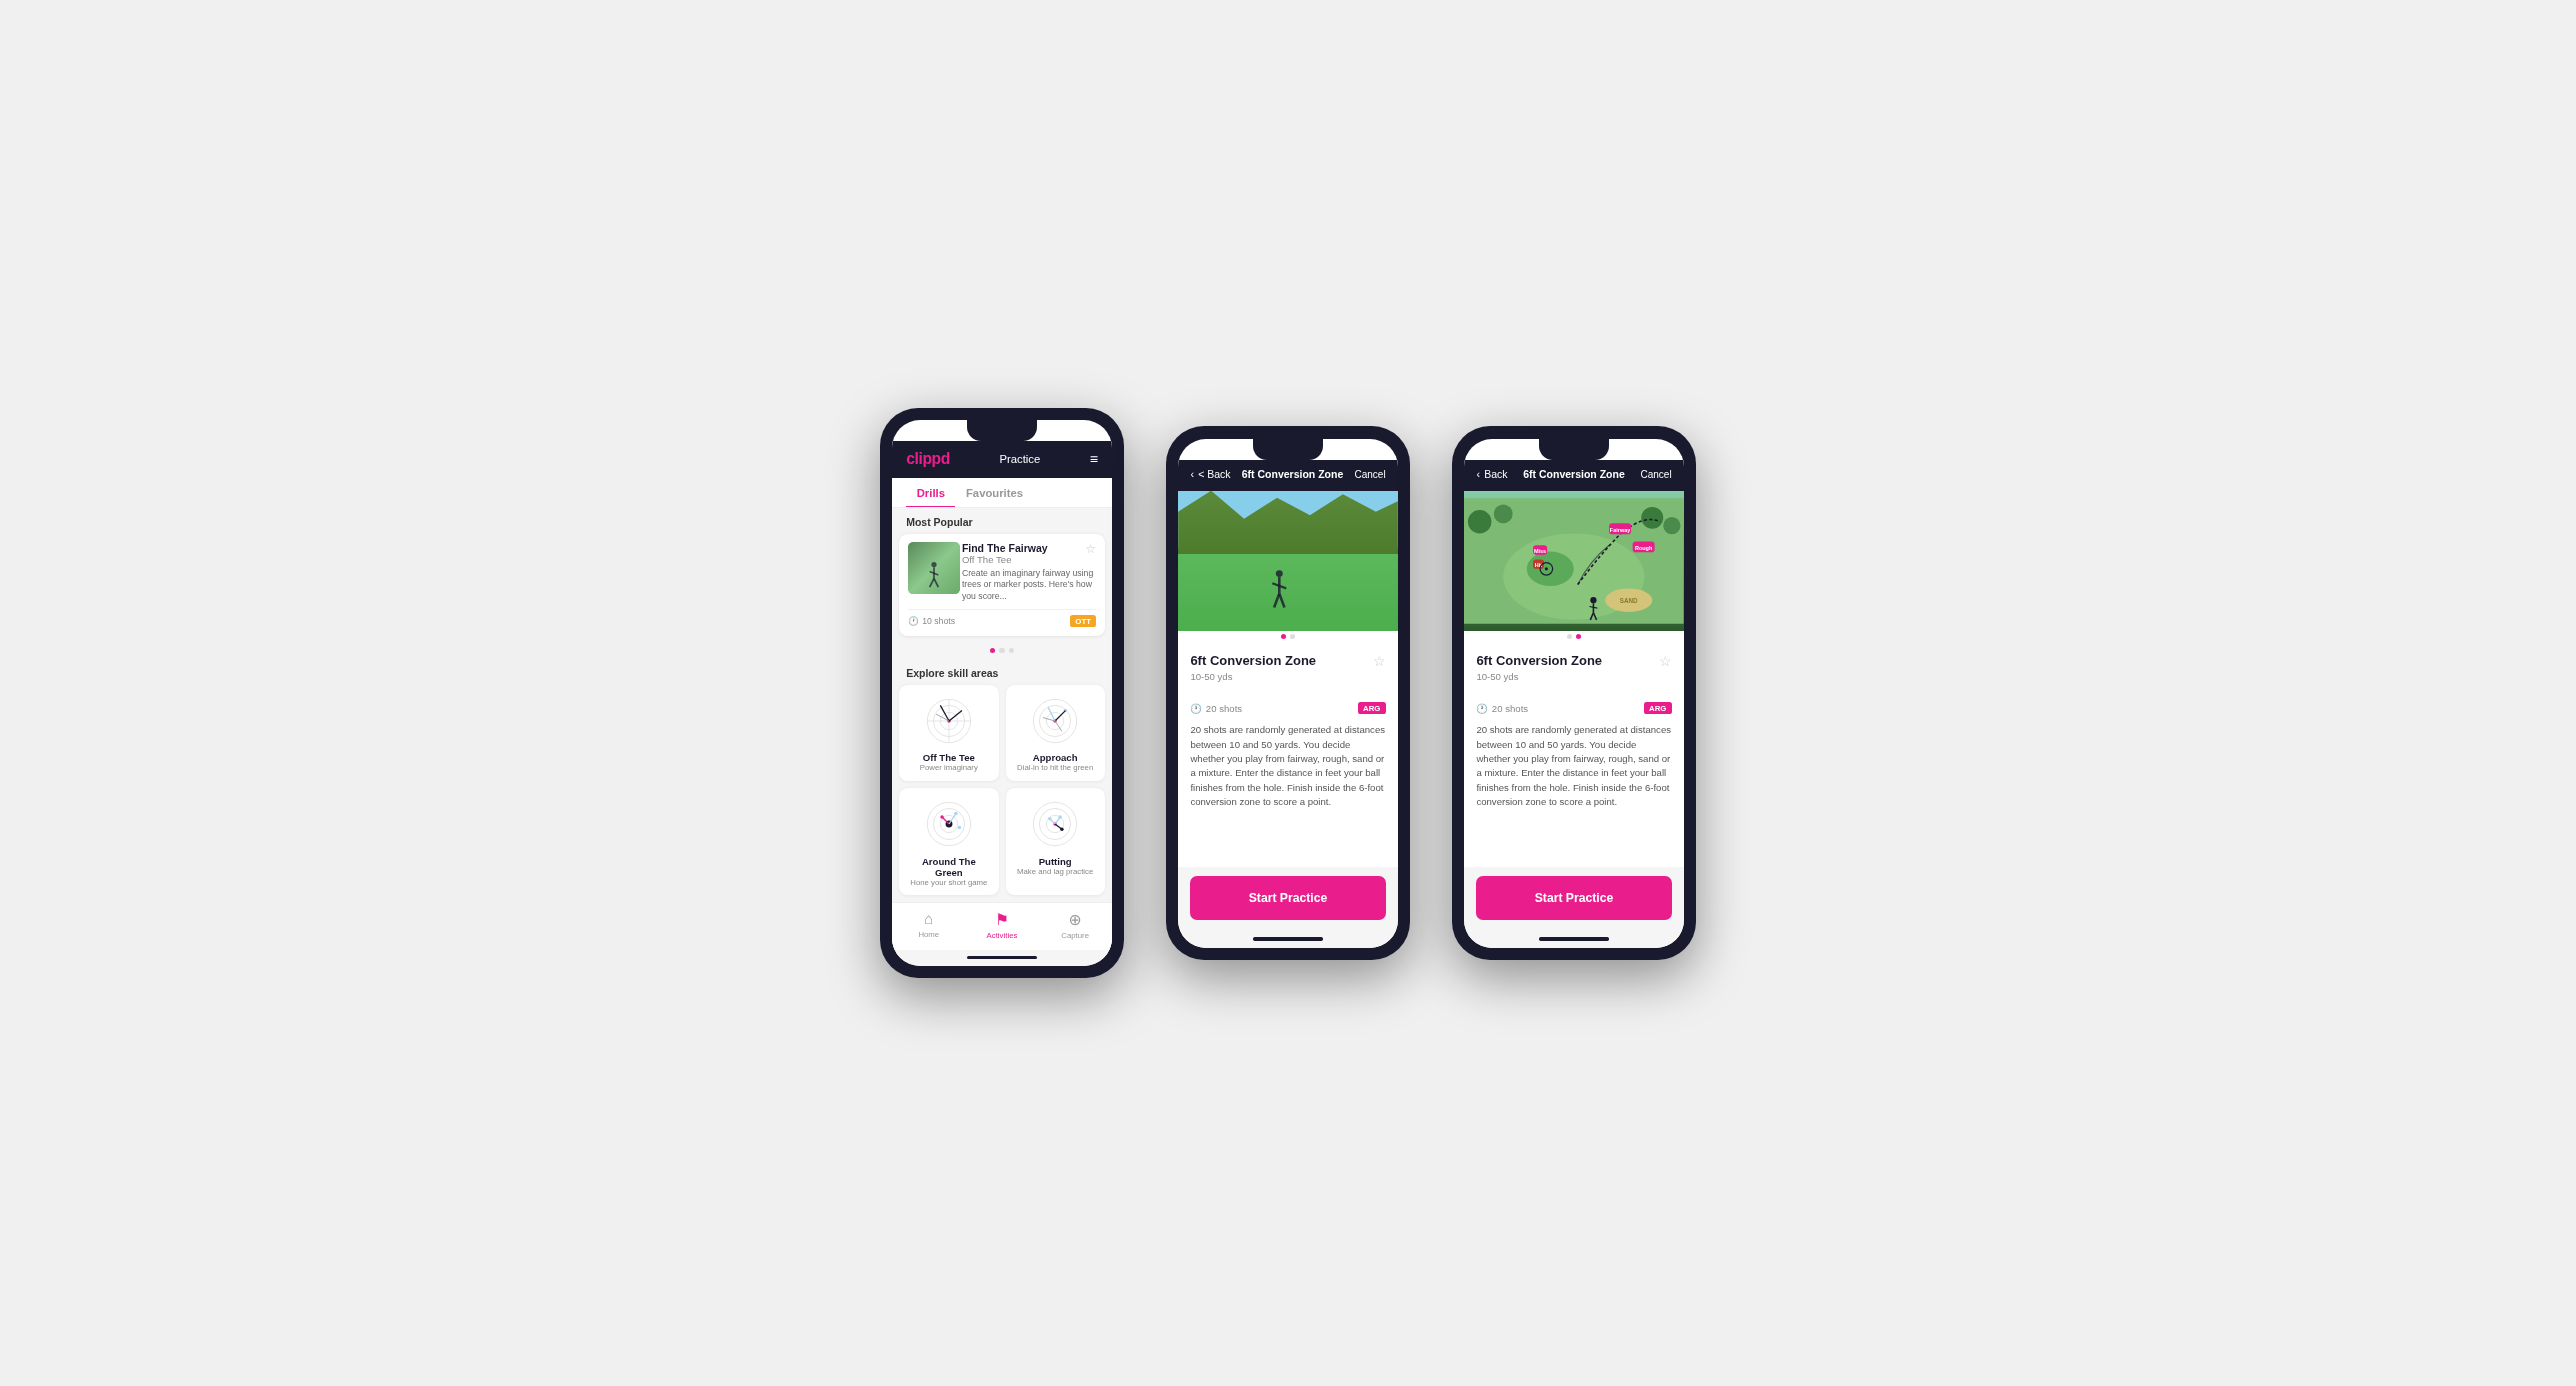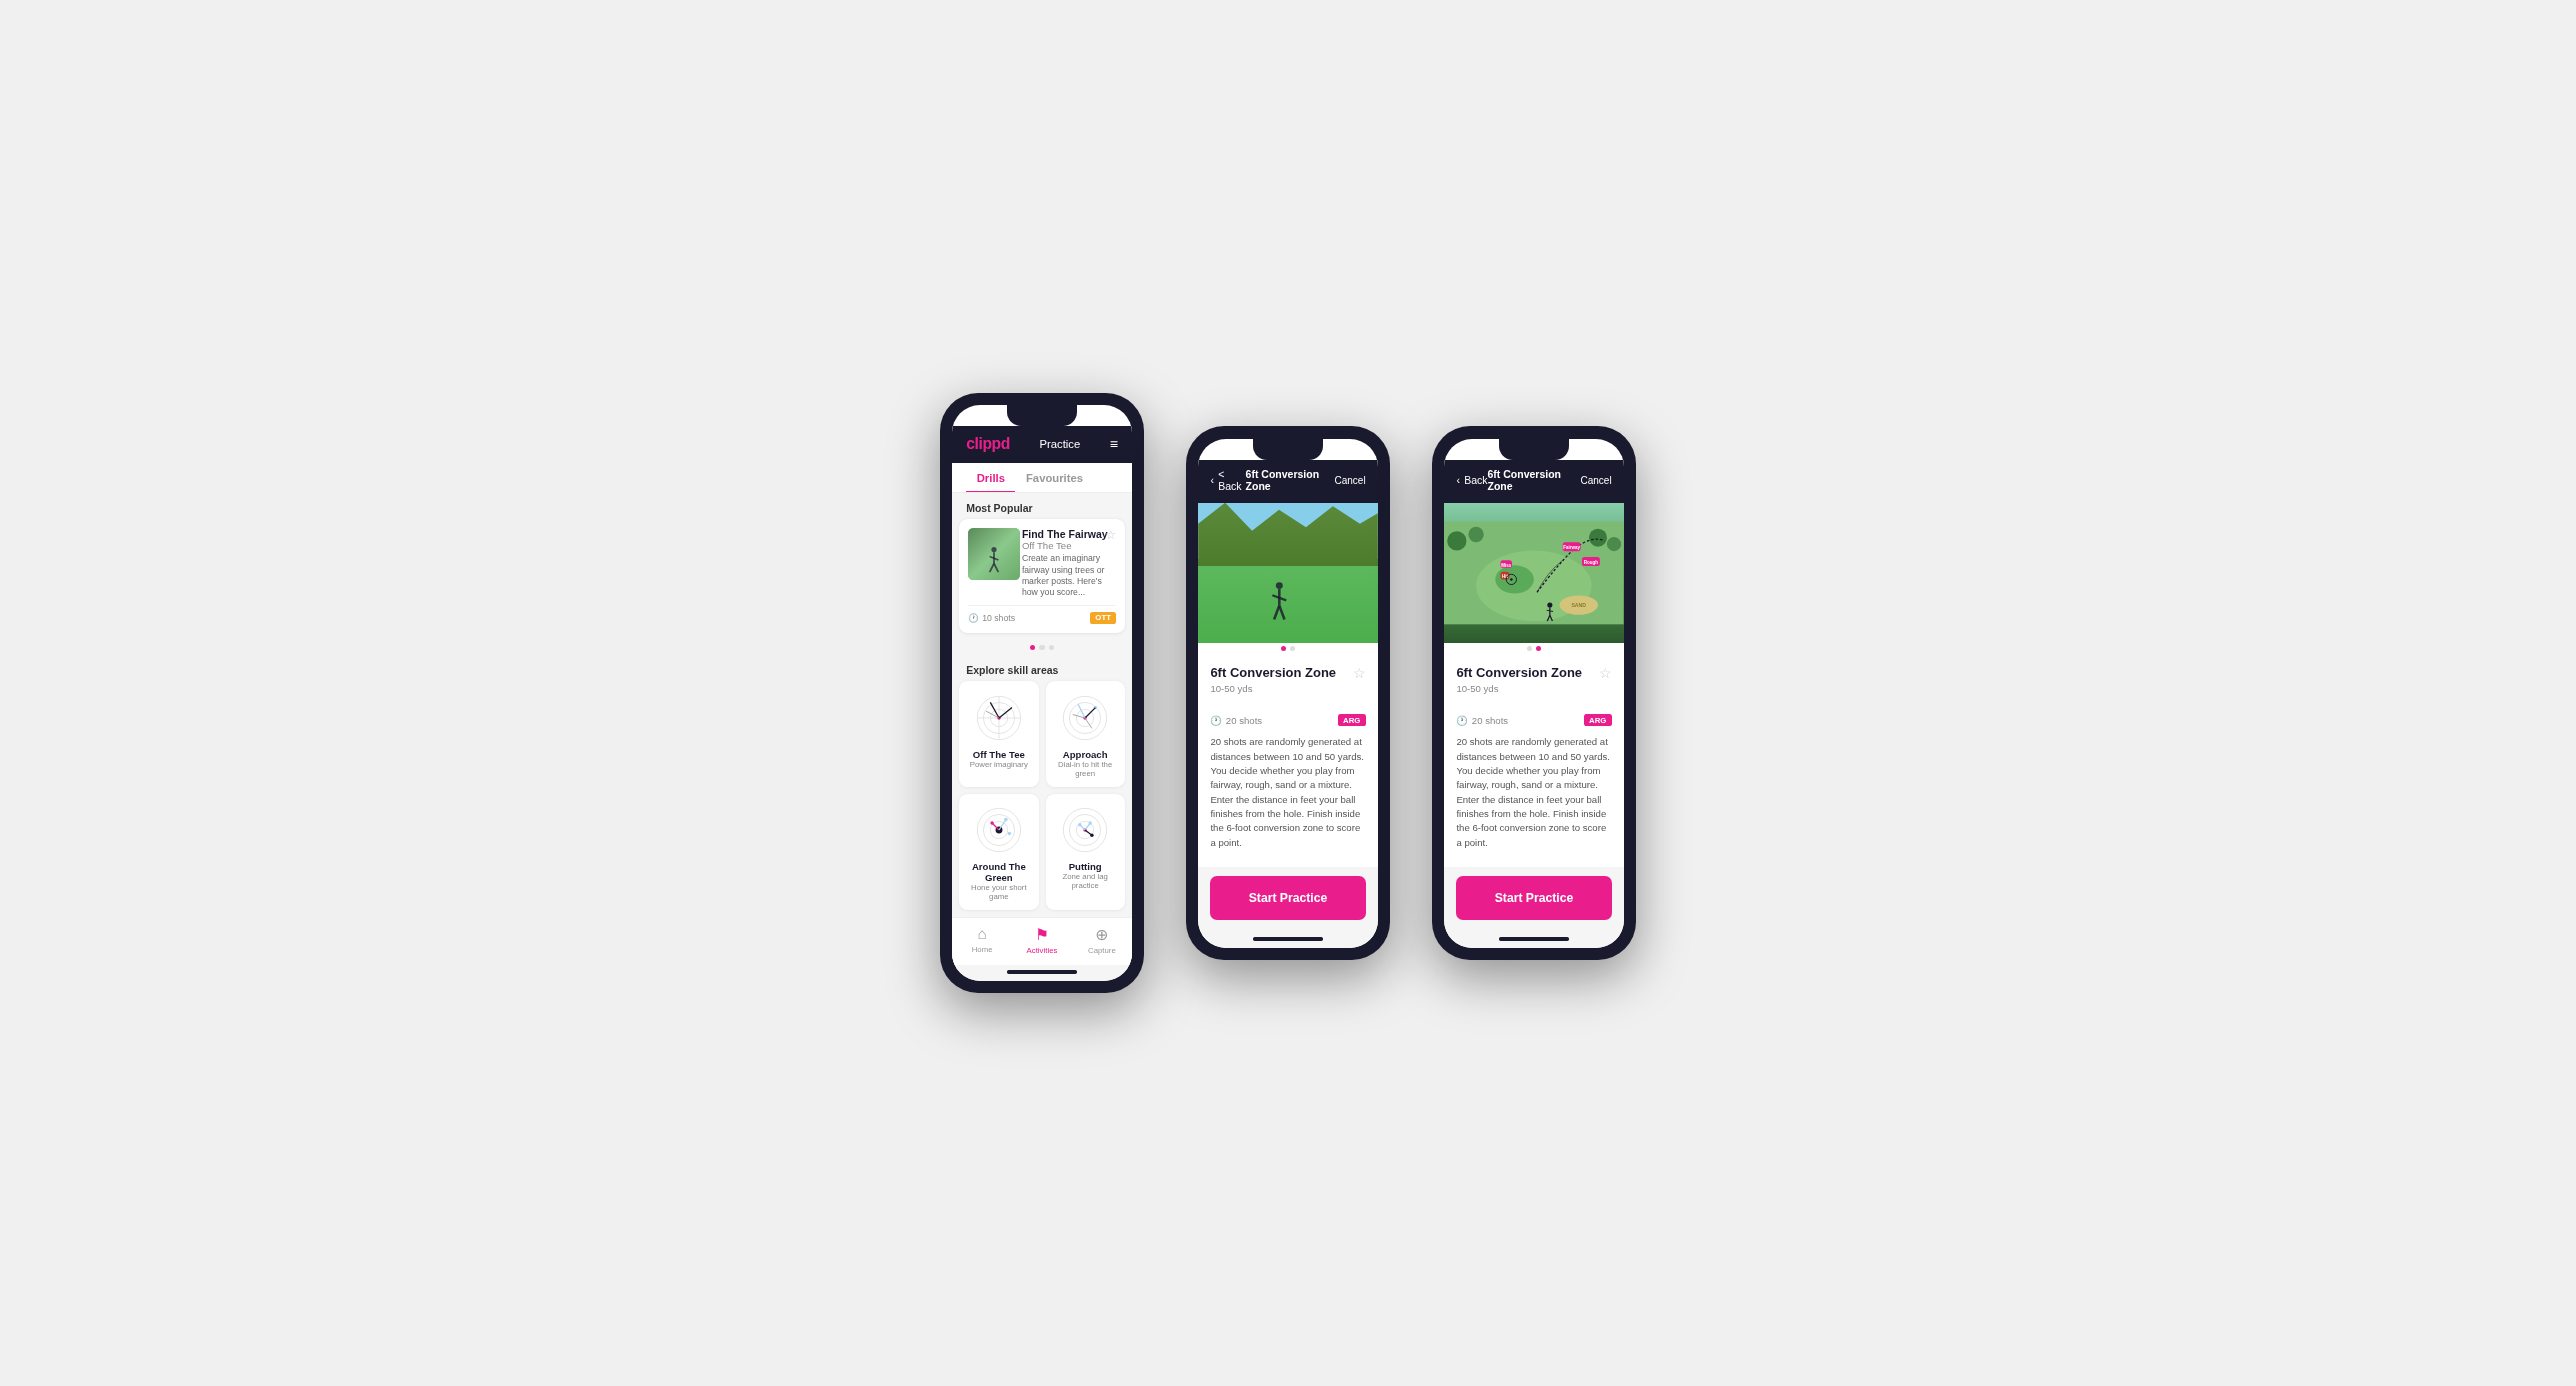--- a/index.html
+++ b/index.html
@@ -13,21 +13,21 @@
     }
     .scene {
       display: flex;
       gap: 42px;
       align-items: center;
       padding: 35px;
     }
 
     
     .phone {
-      width: 204px;
+      width: 244px;
       background: #1a1a2e;
       border-radius: 38px;
       padding: 12.2px;
       box-shadow: 0 17.4px 52px rgba(0,0,0,0.4);
       position: relative;
     }
     .phone-inner {
       background: #fff;
       border-radius: 28px;
       overflow: hidden;
@@ -553,21 +553,21 @@
                   <circle cx="30" cy="30" r="2" fill="#e91e8c"></circle>
                   <circle cx="24" cy="24" r="2" fill="#aad4f5"></circle>
                   <circle cx="36" cy="22" r="2" fill="#aad4f5"></circle>
                   <circle cx="38" cy="36" r="2" fill="#1a1a2e"></circle>
                   <line x1="24" y1="24" x2="30" y2="30" stroke="#aad4f5" stroke-width="1.5"></line>
                   <line x1="36" y1="22" x2="30" y2="30" stroke="#aad4f5" stroke-width="1.5"></line>
                   <line x1="38" y1="36" x2="30" y2="30" stroke="#1a1a2e" stroke-width="1.5"></line>
                 </svg>
               </div>
               <div class="skill-name">Putting</div>
-              <div class="skill-sub">Zone and lag practice</div>
+              <div class="skill-sub">Make and lag practice</div>
             </div>
           </div>
         </div>
 
         <div class="bottom-nav">
           <div class="nav-item">
             <span class="nav-icon">⌂</span>
             <span class="nav-label">Home</span>
           </div>
           <div class="nav-item">

